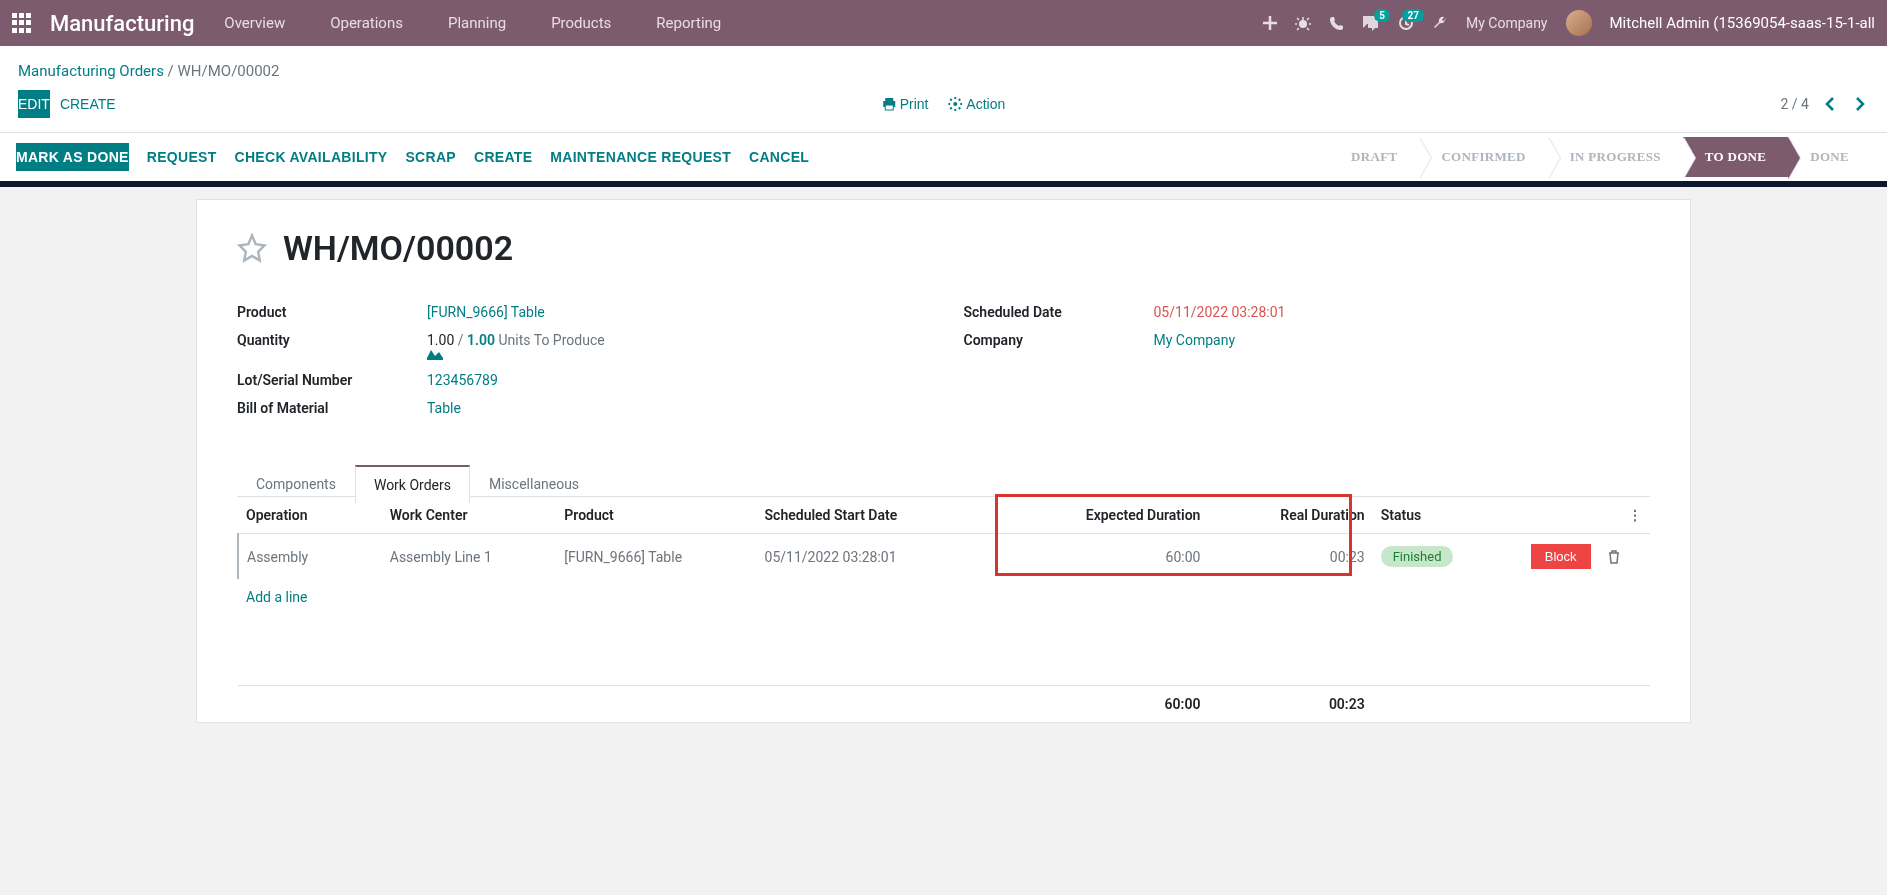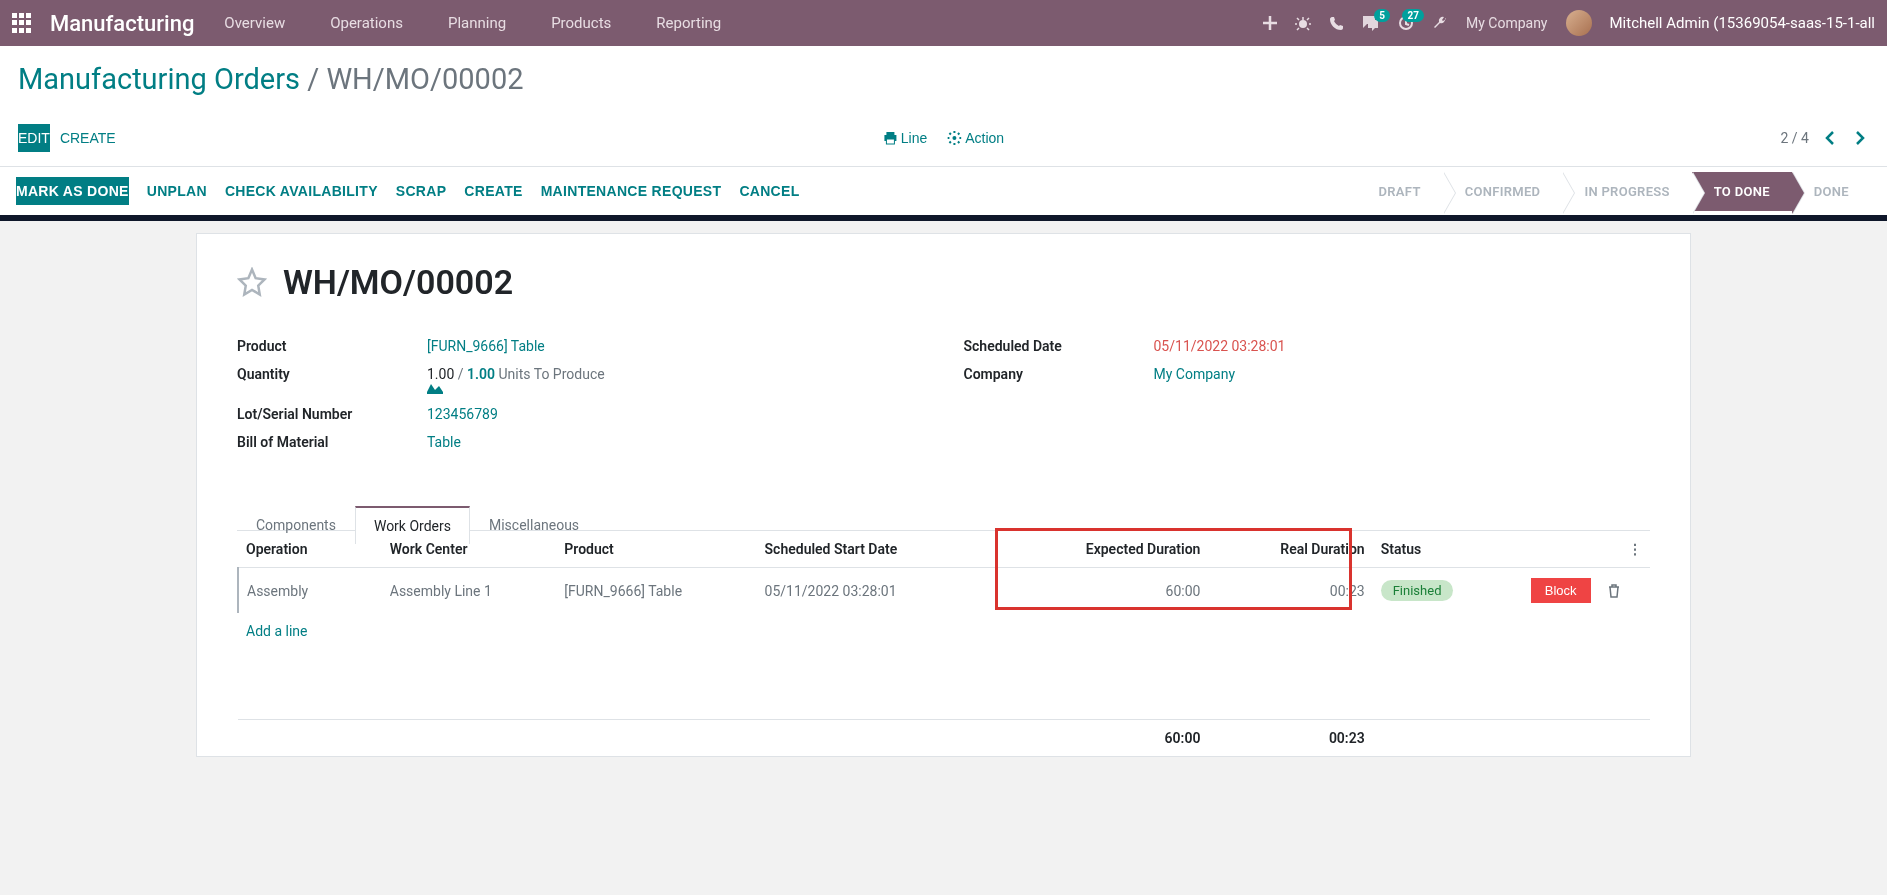--- a/index.html
+++ b/index.html
@@ -76,23 +76,23 @@
 }
 .user-label { color: #fff; font-size: 15px; white-space: nowrap; }
 
 
 .ctrl {
   background: #fff;
   border-bottom: 1px solid #dee2e6;
   padding: 16px 18px 14px;
 }
 .breadcrumb {
-  font-size: 29px;
+  font-size: 15px;
   color: #6c757d;
-  margin-bottom: 28px;
+  margin-bottom: 10px;
 }
 .breadcrumb a { color: #017e84; text-decoration: none; }
 .ctrl-row {
   display: flex;
   align-items: center;
 }
 .btn {
   display: inline-flex;
   align-items: center;
   padding: 6px 0;
@@ -131,20 +131,21 @@
 .statusbar-left {
   display: flex;
   gap: 18px;
   padding: 10px 0;
 }
 .statusbar-left .btn { font-weight: 600; letter-spacing: .3px; }
 .statusbar-right {
   margin-left: auto;
   display: flex;
   align-items: flex-end;
+  font-family: Liberation Serif, serif;
 }
 .status-step {
   position: relative;
   padding: 12px 22px;
   color: #adb5bd;
   font-weight: 600;
   font-size: 13px;
   letter-spacing: .3px;
   display: flex;
   align-items: center;
@@ -217,21 +218,21 @@
   border-bottom: 1px solid #dee2e6;
   display: flex;
 }
 .tab {
   padding: 10px 18px;
   border: 1px solid transparent;
   border-bottom: none;
   color: #6c757d;
   cursor: pointer;
   position: relative;
-  top: 14px;
+  top: 7px;
   text-align: right;
 }
 .tab.active {
   border-color: #dee2e6;
   border-top: 2px solid #7c5b6f;
   background: #fff;
   color: #212529;
 }
 
 .wo-table { width: 100%; border-collapse: collapse; }
@@ -343,21 +344,21 @@
   <div class="ctrl-row rel">
     <button class="btn btn-primary">EDIT</button>
     <button class="btn btn-link" style="margin-left:10px;">CREATE</button>
     <div class="ctrl-center">
       <button class="btn btn-link">
         <svg width="14" height="14" viewBox="0 0 14 14" fill="#017e84">
             <rect x="3" y="1" width="8" height="3"></rect>
             <rect x="1" y="4" width="12" height="6"></rect>
             <rect x="3" y="8" width="8" height="5" fill="#fff" stroke="#017e84"></rect>
           </svg>
-        &nbsp;<span>Line</span>
+        &nbsp;<span>Print</span>
       </button>
       <button class="btn btn-link">
         <svg width="14" height="14" viewBox="0 0 14 14" fill="#017e84">
             <circle cx="7" cy="7" r="2"></circle>
             <path d="M7 0v2M7 12v2M0 7h2M12 7h2M2 2l1.5 1.5M10.5 10.5L12 12M2 12l1.5-1.5M10.5 3.5L12 2" stroke="#017e84" stroke-width="2"></path>
           </svg>
         &nbsp;<span>Action</span>
       </button>
     </div>
     <div class="ctrl-right">
@@ -372,21 +373,21 @@
             <path d="M2 2l6 6-6 6" stroke="#017e84" stroke-width="2.5" fill="none"></path>
           </svg>
       </span>
     </div>
   </div>
 </div>
 
 <div class="statusbar">
   <div class="statusbar-left">
     <button class="btn btn-primary">MARK AS DONE</button>
-    <button class="btn btn-link">UNPLAN</button>
+    <button class="btn btn-link">REQUEST</button>
     <button class="btn btn-link">CHECK AVAILABILITY</button>
     <button class="btn btn-link">SCRAP</button>
     <button class="btn btn-link">CREATE</button>
     <button class="btn btn-link">MAINTENANCE REQUEST</button>
     <button class="btn btn-link">CANCEL</button>
   </div>
   <div class="statusbar-right">
     <div class="status-step">DRAFT</div>
     <div class="status-step">CONFIRMED</div>
     <div class="status-step">IN PROGRESS</div>

